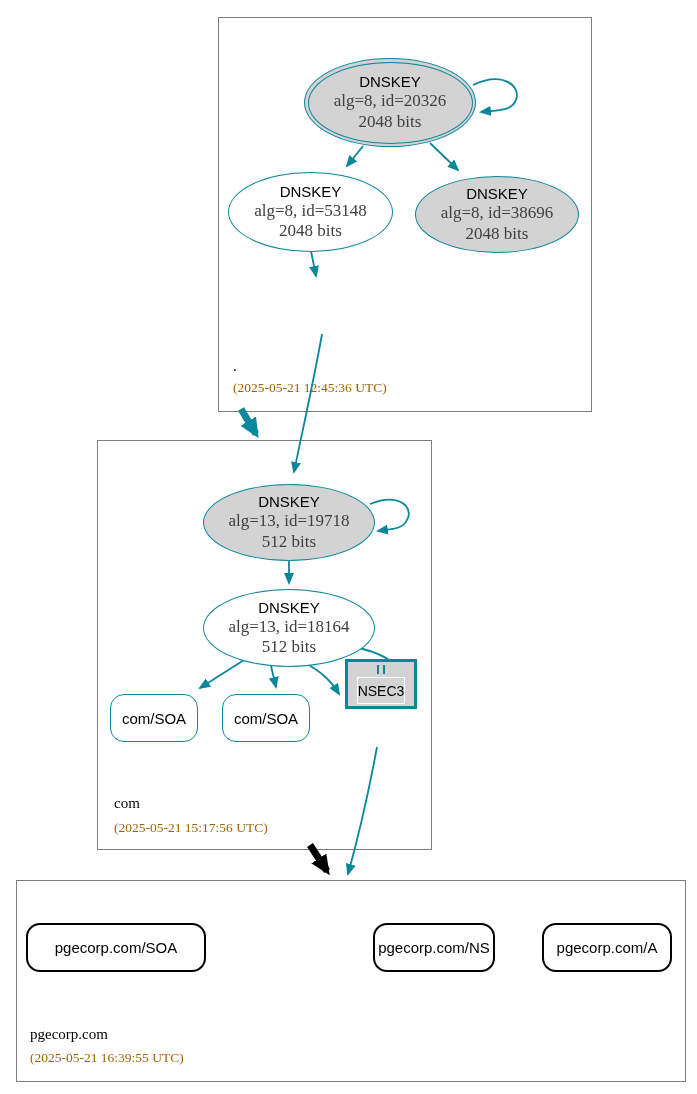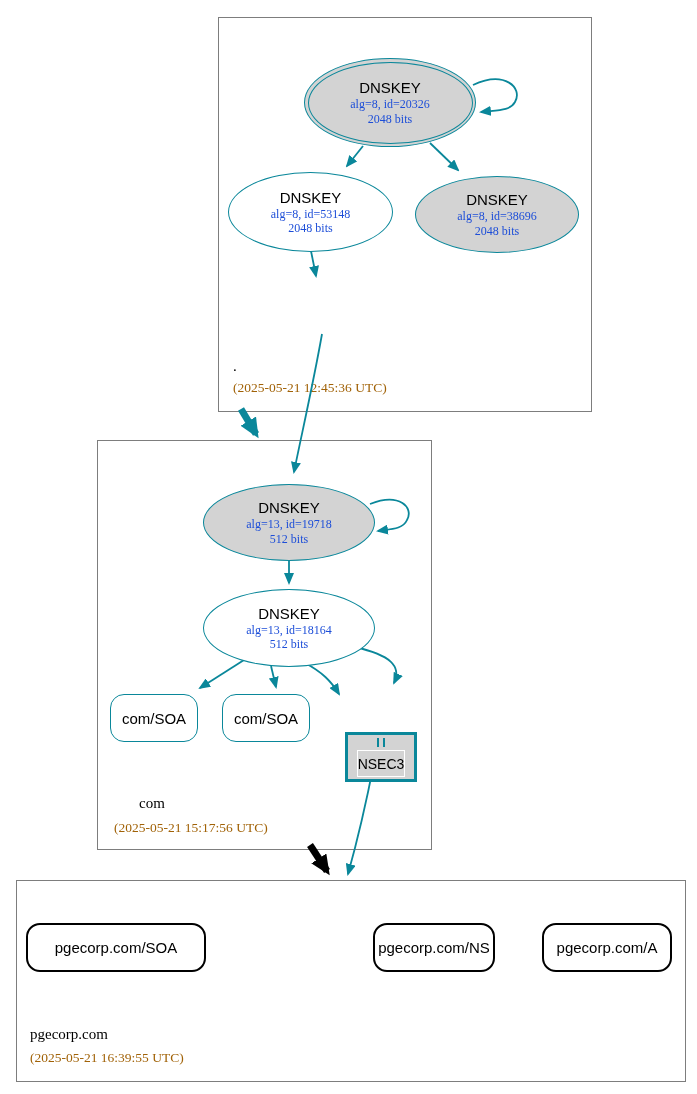--- a/index.html
+++ b/index.html
@@ -9,21 +9,21 @@
   #edges{position:absolute;left:0;top:0;width:697px;height:1094px;z-index:2;pointer-events:none;}
   .node{position:absolute;z-index:3;display:flex;flex-direction:column;align-items:center;
         justify-content:center;text-align:center;box-sizing:border-box;}
   .ellipse{border:1.8px solid #0a879a;border-radius:50%;background:#ffffff;}
   .ellipse.gray{background:#d3d3d3;}
   .ellipse-outer{border:1.8px solid #0a879a;border-radius:50%;background:#d3d3d3;
                  display:flex;align-items:stretch;justify-content:stretch;padding:2.5px;}
   .ellipse-inner{flex:1;border:1.8px solid #0a879a;border-radius:50%;background:#d3d3d3;
                  display:flex;flex-direction:column;align-items:center;justify-content:center;text-align:center;}
   .node-title{font-family:"Liberation Sans",sans-serif;font-size:15px;color:#000;line-height:1.2;}
-  .node-detail{font-family:"Liberation Serif",serif;font-size:12px;color:#1d4ed8;line-height:1.2;}
+  .node-detail{font-family:"Liberation Serif",serif;font-size:17px;color:#404040;line-height:1.2;}
   .rrset{border:1.8px solid #0a879a;border-radius:14px;background:#ffffff;
          font-family:"Liberation Sans",sans-serif;font-size:15px;color:#000;}
   .rrset.insecure{border-color:#000000;border-width:2px;}
   .nsec3{border:3px solid #0a879a;background:#d3d3d3;padding:3px 3px 2px 3px;
          display:flex;flex-direction:column;}
   .nsec3-cells{display:flex;gap:4px;height:9px;margin-bottom:3px;}
   .nsec3-cell{flex:1;border:1.5px solid #0a879a;background:#d3d3d3;}
   .nsec3-label{flex:1;border:1px solid #ffffff;background:#d3d3d3;display:flex;align-items:center;
                justify-content:center;font-family:"Liberation Sans",sans-serif;font-size:14px;color:#000;}
   .zone-name{position:absolute;z-index:1;font-family:"Liberation Serif",serif;font-size:15px;color:#000;}
@@ -107,29 +107,29 @@
     <div class="node-detail">512 bits</div>
   </div>
 
   <div class="node rrset" style="left:110px;top:694px;width:88px;height:48px;">
     <div>com/SOA</div>
   </div>
   <div class="node rrset" style="left:222px;top:694px;width:88px;height:48px;">
     <div>com/SOA</div>
   </div>
 
-  <div class="node nsec3" style="left:345px;top:732px;width:72px;height:50px;justify-content:space-between;">
+  <div class="node nsec3" style="left:345px;top:659px;width:72px;height:50px;justify-content:space-between;">
     <div class="nsec3-cells">
       <span class="nsec3-cell"></span>
       <span class="nsec3-cell"></span>
     </div>
     <div class="nsec3-label">NSEC3</div>
   </div>
 
-  <div class="zone-name" style="left:114px;top:795px;margin-left:25px;">com</div>
+  <div class="zone-name" style="left:114px;top:795px;">com</div>
   <div class="zone-ts" style="left:114px;top:820px;">(2025-05-21 15:17:56 UTC)</div>
 
   <div class="node rrset insecure" style="left:26px;top:923px;width:180px;height:49px;">
     <div>pgecorp.com/SOA</div>
   </div>
   <div class="node rrset insecure" style="left:373px;top:923px;width:122px;height:49px;">
     <div>pgecorp.com/NS</div>
   </div>
   <div class="node rrset insecure" style="left:542px;top:923px;width:130px;height:49px;">
     <div>pgecorp.com/A</div>

